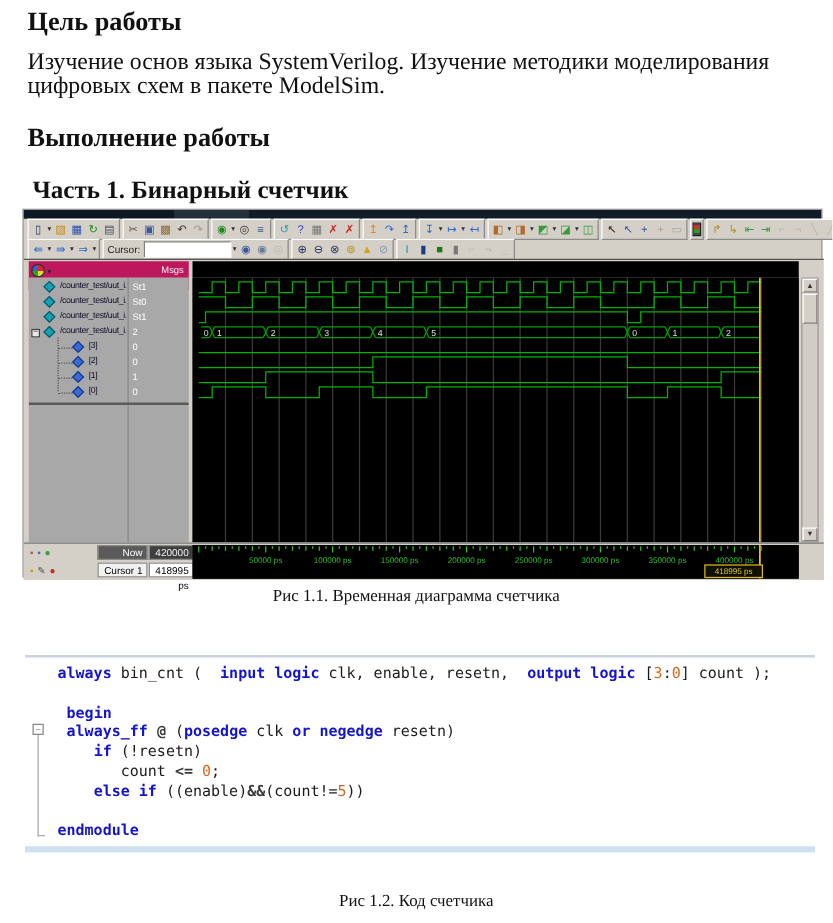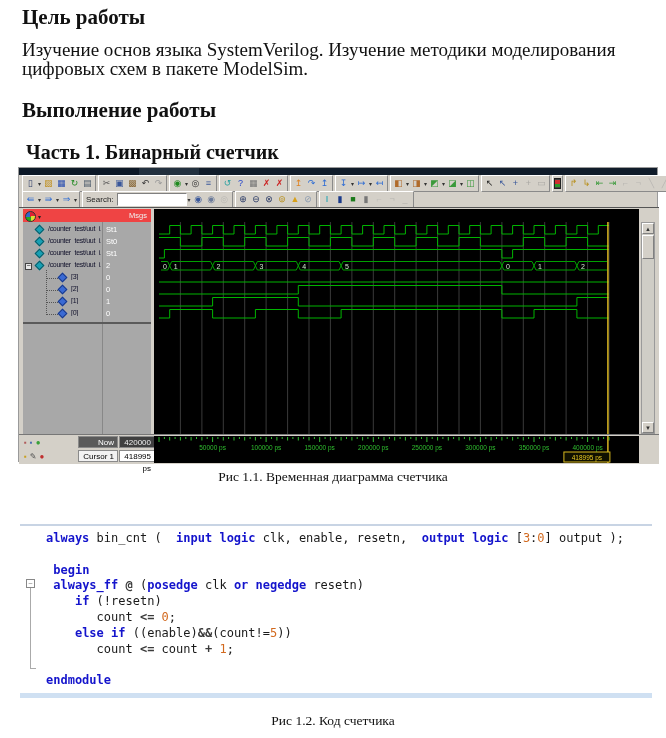--- a/index.html
+++ b/index.html
@@ -24,21 +24,21 @@
   .tb-btn.dis{filter:grayscale(1);opacity:.45;}
   .caret{display:inline-block;width:5px;font-size:6px;color:#333;text-align:center;}
   .tl{width:7px;height:11px;border:1px solid #222;box-sizing:border-box;
         background:linear-gradient(180deg,#444 0 15%,#d03030 15% 50%,#2a9a2a 50% 85%,#444 85% 100%);}
   .search-label{font-size:8px;color:#222;margin:0 3px 0 2px;}
   .search-input{width:64px;height:11px;font-size:8px;border:1px solid;padding:0 2px;
         border-color:#808080 #ffffff #ffffff #808080;background:#fff;font-family:"Liberation Sans",sans-serif;}
 
   
   .wavewin{position:absolute;left:0;top:39px;width:640px;height:256px;background:#d4d0c8;border-top:1px solid #555;}
-  .whdr-gray{position:absolute;left:4px;top:1px;width:128px;height:23px;background:#ef4444;
+  .whdr-gray{position:absolute;left:4px;top:1px;width:128px;height:23px;background:#be185d;
         color:#f0f0f0;font-size:7.5px;text-align:right;line-height:13px;padding-right:4px;box-sizing:border-box;}
   .whdr-black{position:absolute;left:135px;top:1px;width:485px;height:13px;background:#000;}
   .wavetab-icon{position:absolute;left:6px;top:3px;width:9px;height:9px;border-radius:50%;
         background:conic-gradient(#d23 0 25%,#dd3 25% 50%,#2a2 50% 75%,#36c 75% 100%);border:1px solid #333;}
   .wavetab-caret{position:absolute;left:19px;top:5px;font-size:6px;color:#222;}
   .names-panel{position:absolute;left:4px;top:14px;width:128px;height:212px;background:#a8a8a8;overflow:hidden;}
   .names-sep{position:absolute;left:0px;width:128px;height:2px;background:#5a5a5a;}
   .vdivider{position:absolute;left:79px;top:0;width:1px;height:212px;background:#888;}
   .sig-row{position:absolute;height:12px;font-size:7px;color:#10102a;white-space:nowrap;}
   .sig-name{position:absolute;top:1px;overflow:hidden;letter-spacing:-0.3px;}
@@ -172,21 +172,21 @@
     <div class="tbrow tbrow2" id="tbrow2">
         <span class="tb-group">
           <span class="tb-btn" style="color: rgb(42, 106, 212);">⇚</span>
           <span class="caret">▾</span>
           <span class="tb-btn" style="color: rgb(42, 106, 212);">⇛</span>
           <span class="caret">▾</span>
           <span class="tb-btn" style="color: rgb(42, 106, 212);">⇒</span>
           <span class="caret">▾</span>
         </span>
         <span class="tb-group">
-          <span class="search-label">Search:</span>
+          <span class="search-label">Cursor:</span>
           <input class="search-input" style="">
           <span class="caret">▾</span>
           <span class="tb-btn" style="color: rgb(57, 87, 154);">◉</span>
           <span class="tb-btn" style="color: rgb(106, 122, 154);">◉</span>
           <span class="tb-btn dis" style="color: rgb(153, 153, 170);">◎</span>
         </span>
         <span class="tb-group">
           <span class="tb-btn" style="color: rgb(42, 58, 102);">⊕</span>
           <span class="tb-btn" style="color: rgb(42, 58, 102);">⊖</span>
           <span class="tb-btn" style="color: rgb(42, 58, 102);">⊗</span>
@@ -462,28 +462,27 @@
           </svg></div>
     </div>
   </div>
 
   <div class="caption" style="top:469px;">Рис 1.1. Временная диаграмма счетчика</div>
 
   <div class="codeblock">
     <div class="fold-box">−</div>
     <div class="fold-line"></div>
     <div class="codelines" id="codeLines">
-        <div class="code-line"><span class="tok-k">always</span><span class="tok-p"> bin_cnt (  </span><span class="tok-k">input logic</span><span class="tok-p"> clk, enable, resetn,  </span><span class="tok-k">output logic</span><span class="tok-p"> [</span><span class="tok-n">3</span><span class="tok-p">:</span><span class="tok-n">0</span><span class="tok-p">] output );</span></div>
+        <div class="code-line"><span class="tok-k">always</span><span class="tok-p"> bin_cnt (  </span><span class="tok-k">input logic</span><span class="tok-p"> clk, enable, resetn,  </span><span class="tok-k">output logic</span><span class="tok-p"> [</span><span class="tok-n">3</span><span class="tok-p">:</span><span class="tok-n">0</span><span class="tok-p">] count );</span></div>
         <div class="code-line">&nbsp;</div>
         <div class="code-line"><span class="tok-p"> </span><span class="tok-k">begin</span></div>
         <div class="code-line"><span class="tok-p"> </span><span class="tok-k">always_ff</span><span class="tok-p"> </span><span class="tok-o">@</span><span class="tok-p"> (</span><span class="tok-k">posedge</span><span class="tok-p"> clk </span><span class="tok-k">or</span><span class="tok-p"> </span><span class="tok-k">negedge</span><span class="tok-p"> resetn)</span></div>
         <div class="code-line"><span class="tok-p">    </span><span class="tok-k">if</span><span class="tok-p"> (!resetn)</span></div>
         <div class="code-line"><span class="tok-p">       count </span><span class="tok-o">&lt;=</span><span class="tok-p"> </span><span class="tok-n">0</span><span class="tok-p">;</span></div>
         <div class="code-line"><span class="tok-p">    </span><span class="tok-k">else</span><span class="tok-p"> </span><span class="tok-k">if</span><span class="tok-p"> ((enable)</span><span class="tok-o">&amp;&amp;</span><span class="tok-p">(count!=</span><span class="tok-n">5</span><span class="tok-p">))</span></div>
-        <div class="code-line"><span class="tok-p">       count </span><span class="tok-o">&lt;=</span><span class="tok-p"> count </span><span class="tok-o">+</span><span class="tok-p"> </span><span class="tok-n">1</span><span class="tok-p">;</span></div>
         <div class="code-line">&nbsp;</div>
         <div class="code-line"><span class="tok-k">endmodule</span></div>
       </div>
     <div class="codebottom"></div>
   </div>
 
   <div class="caption" style="top:713px;">Рис 1.2. Код счетчика</div>
 </div>
 
 </body></html>

